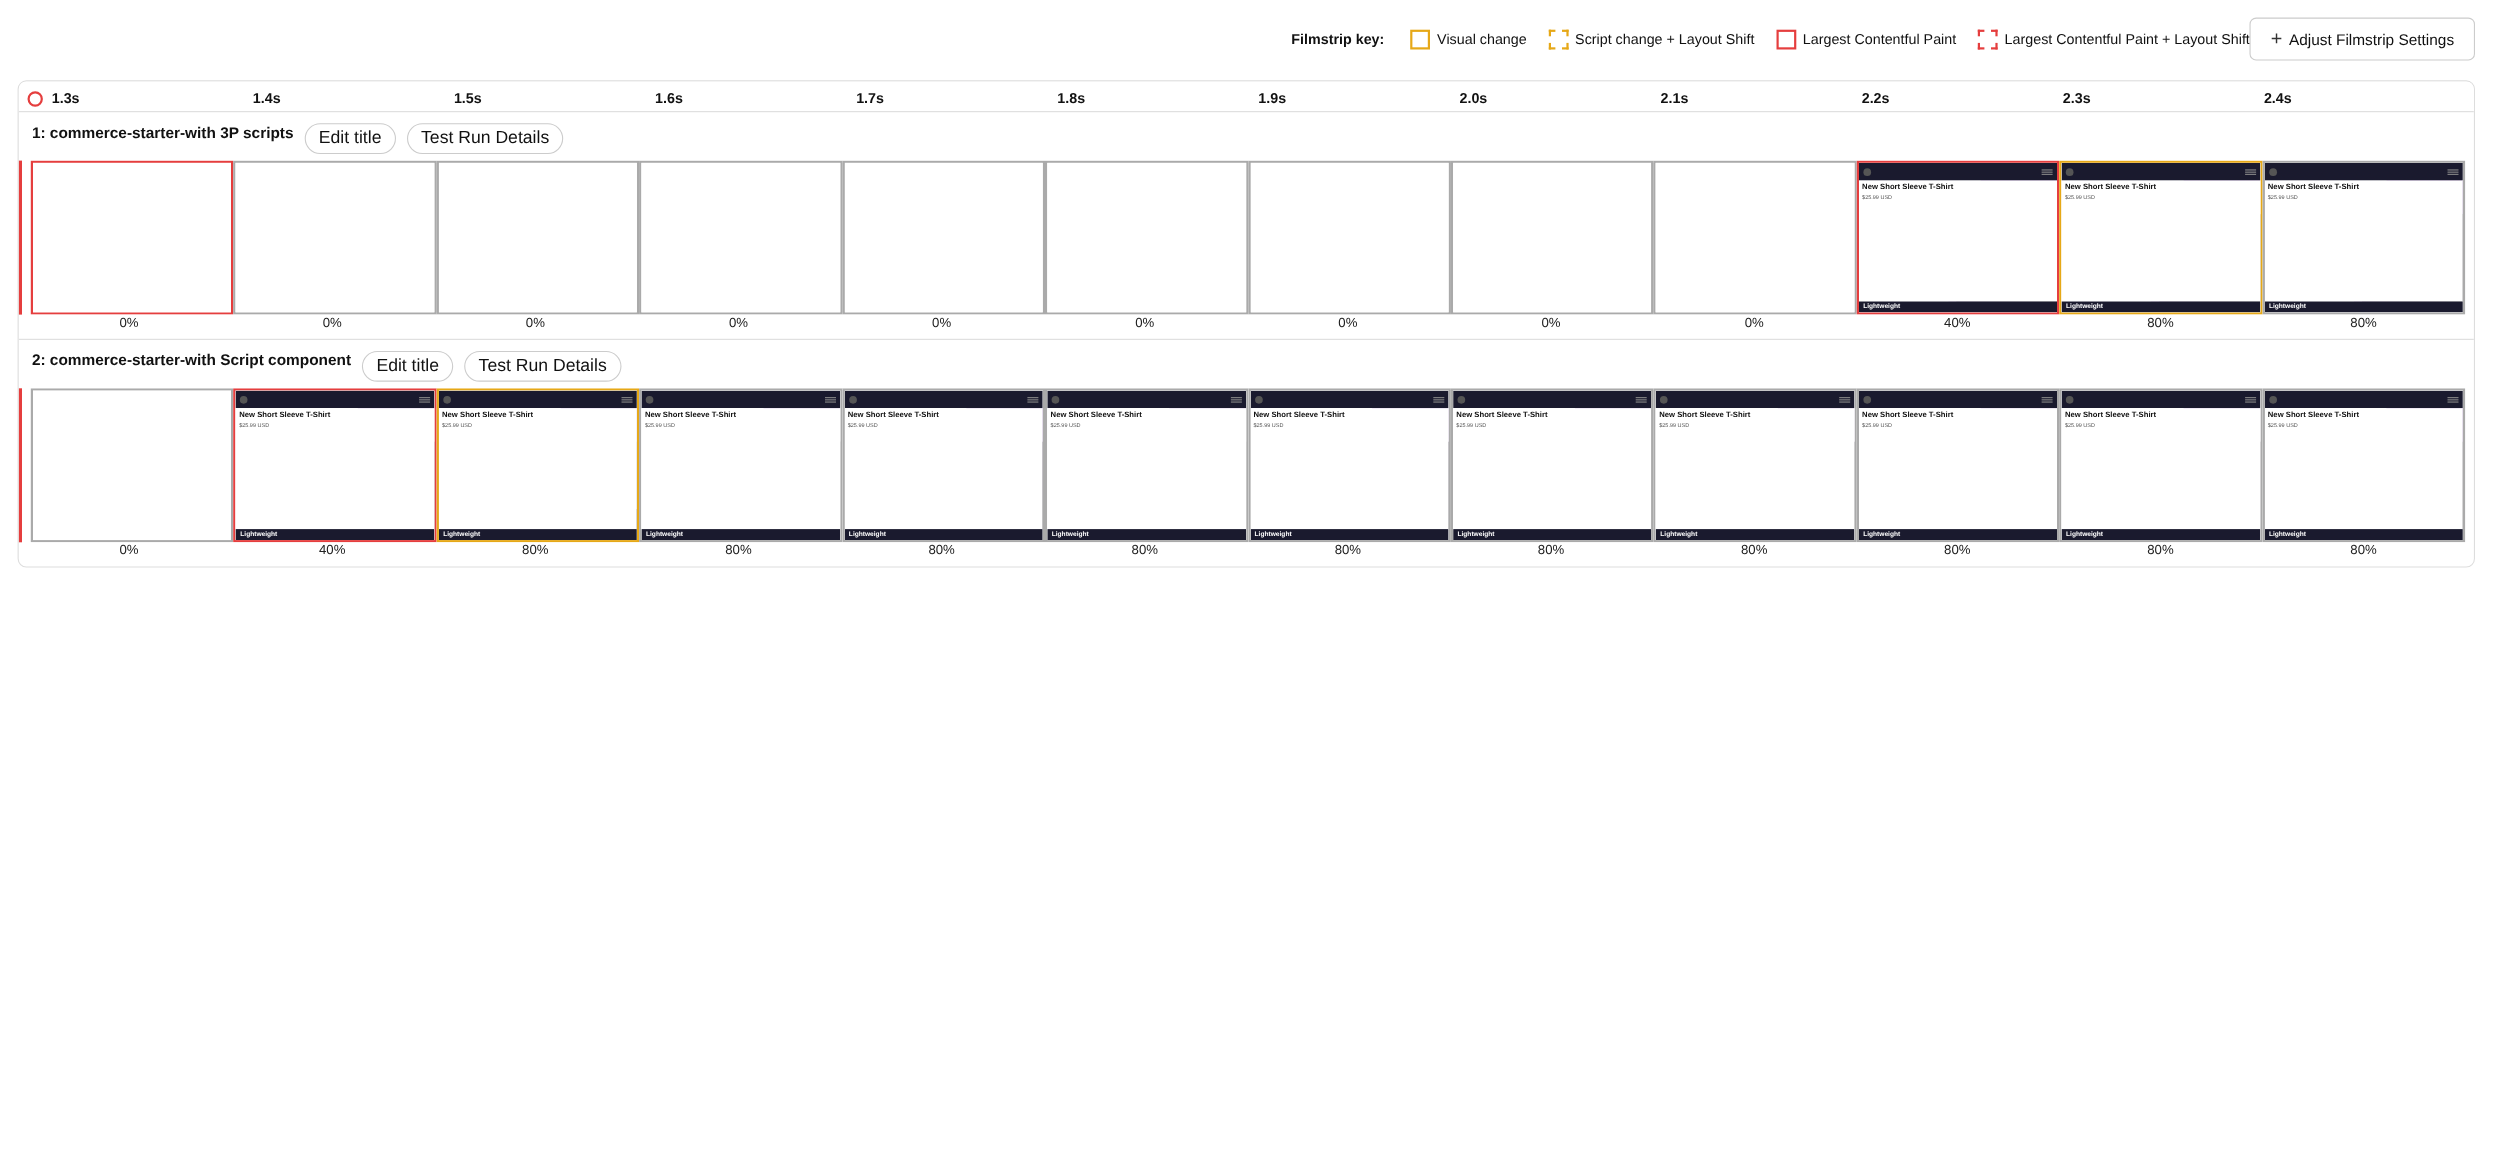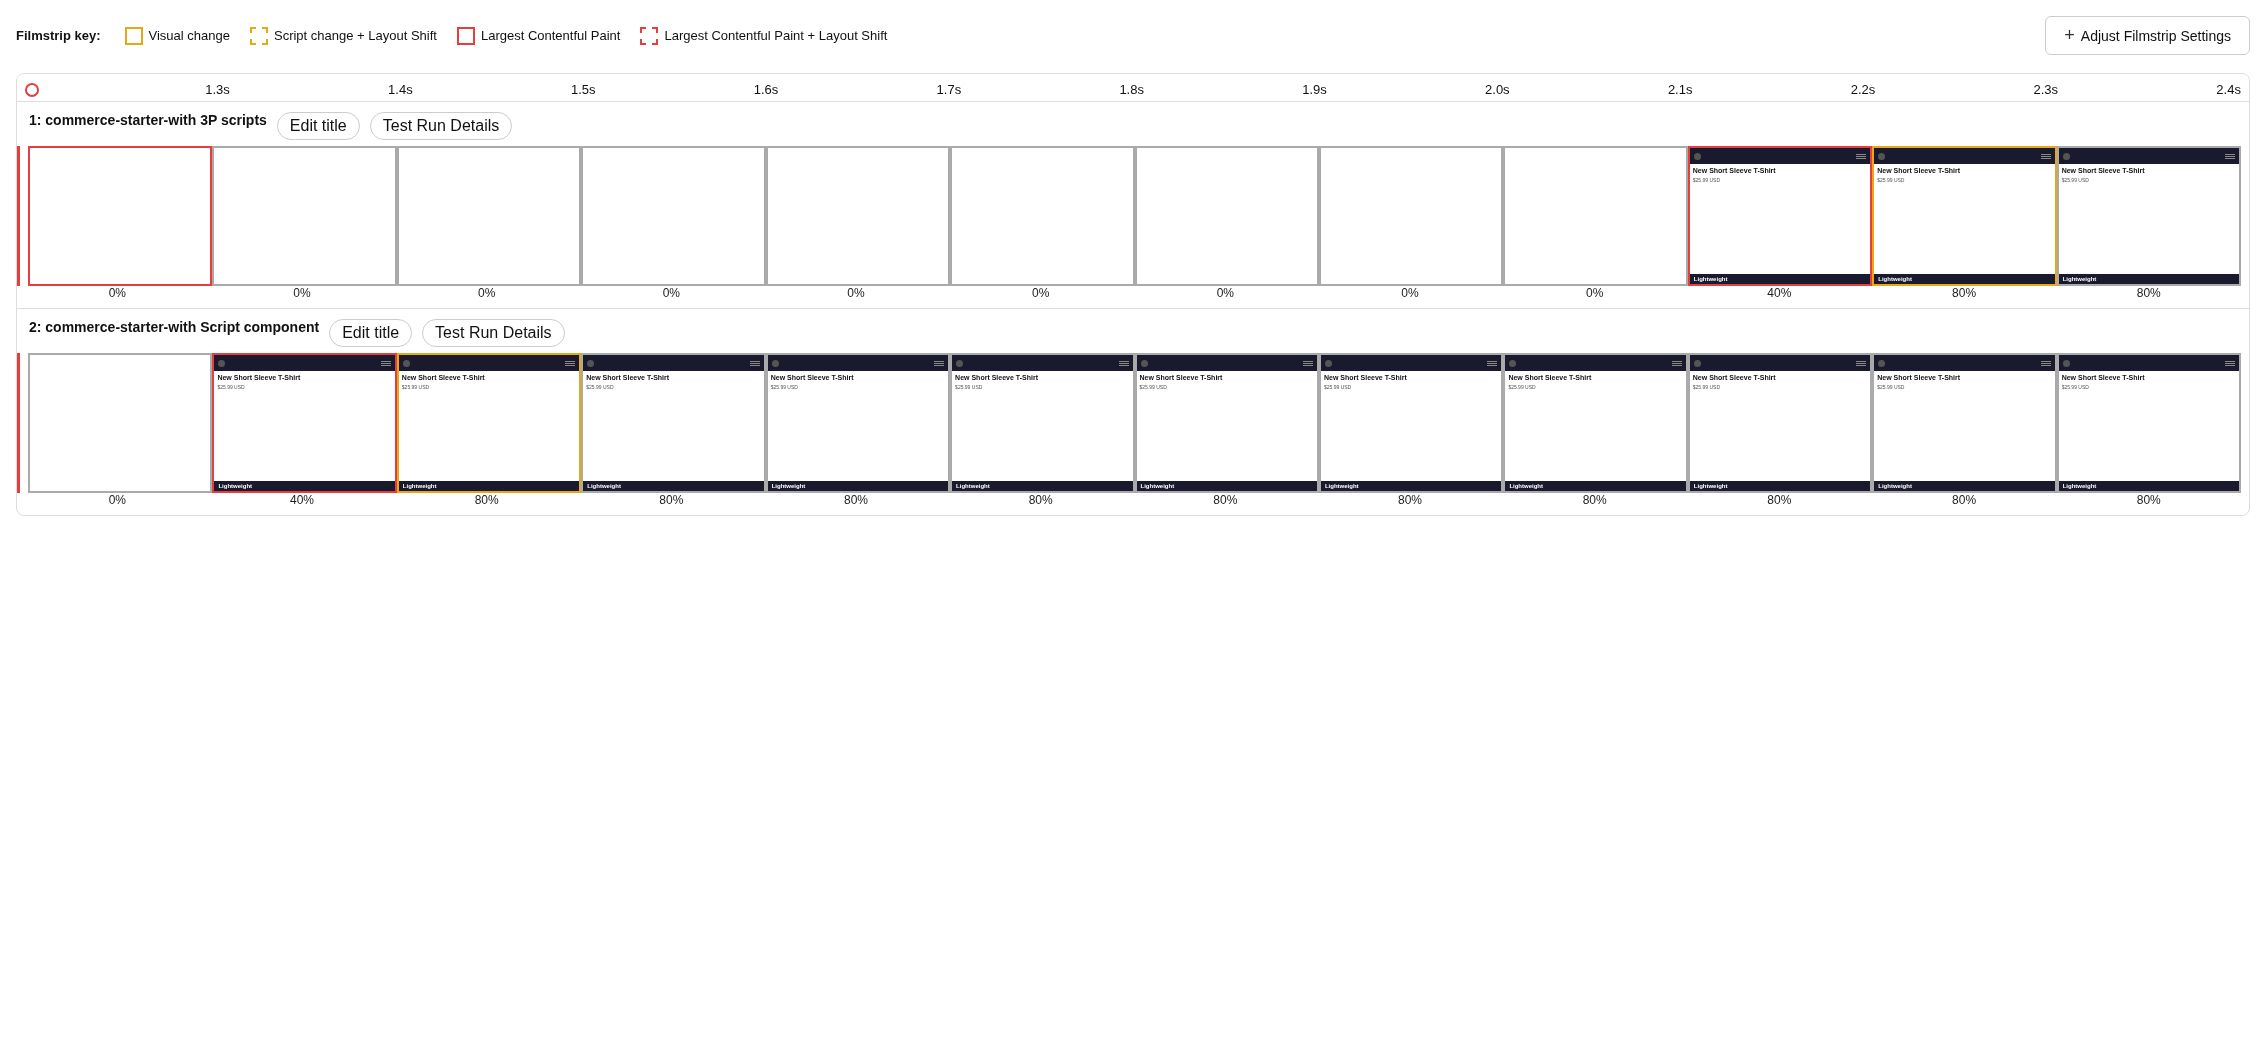--- a/index.html
+++ b/index.html
@@ -6,21 +6,21 @@
     body {
       font-family: -apple-system, BlinkMacSystemFont, 'Segoe UI', sans-serif;
       background: #fff;
       padding: 16px;
       font-size: 13px;
       color: #111;
     }
     .top-bar {
       display: flex;
       align-items: center;
-      justify-content: space-between;
+      justify-content: flex-end;
       margin-bottom: 18px;
     }
     .legend {
       display: flex;
       align-items: center;
       gap: 20px;
     }
     .legend-label {
       font-weight: 700;
       margin-right: 4px;
@@ -95,23 +95,23 @@
       margin-left: 8px;
       flex-shrink: 0;
     }
     .timeline-ticks {
       display: flex;
       flex: 1;
       padding: 0 8px;
     }
     .timeline-tick {
       flex: 1;
-      text-align: right;
+      text-align: left;
       font-size: 13px;
-      font-weight: 400;
+      font-weight: 700;
       color: #111;
     }
 
     
     .filmstrip-row {
       border-bottom: 1px solid #ddd;
       padding: 0;
     }
     .filmstrip-row:last-child {
       border-bottom: none;

